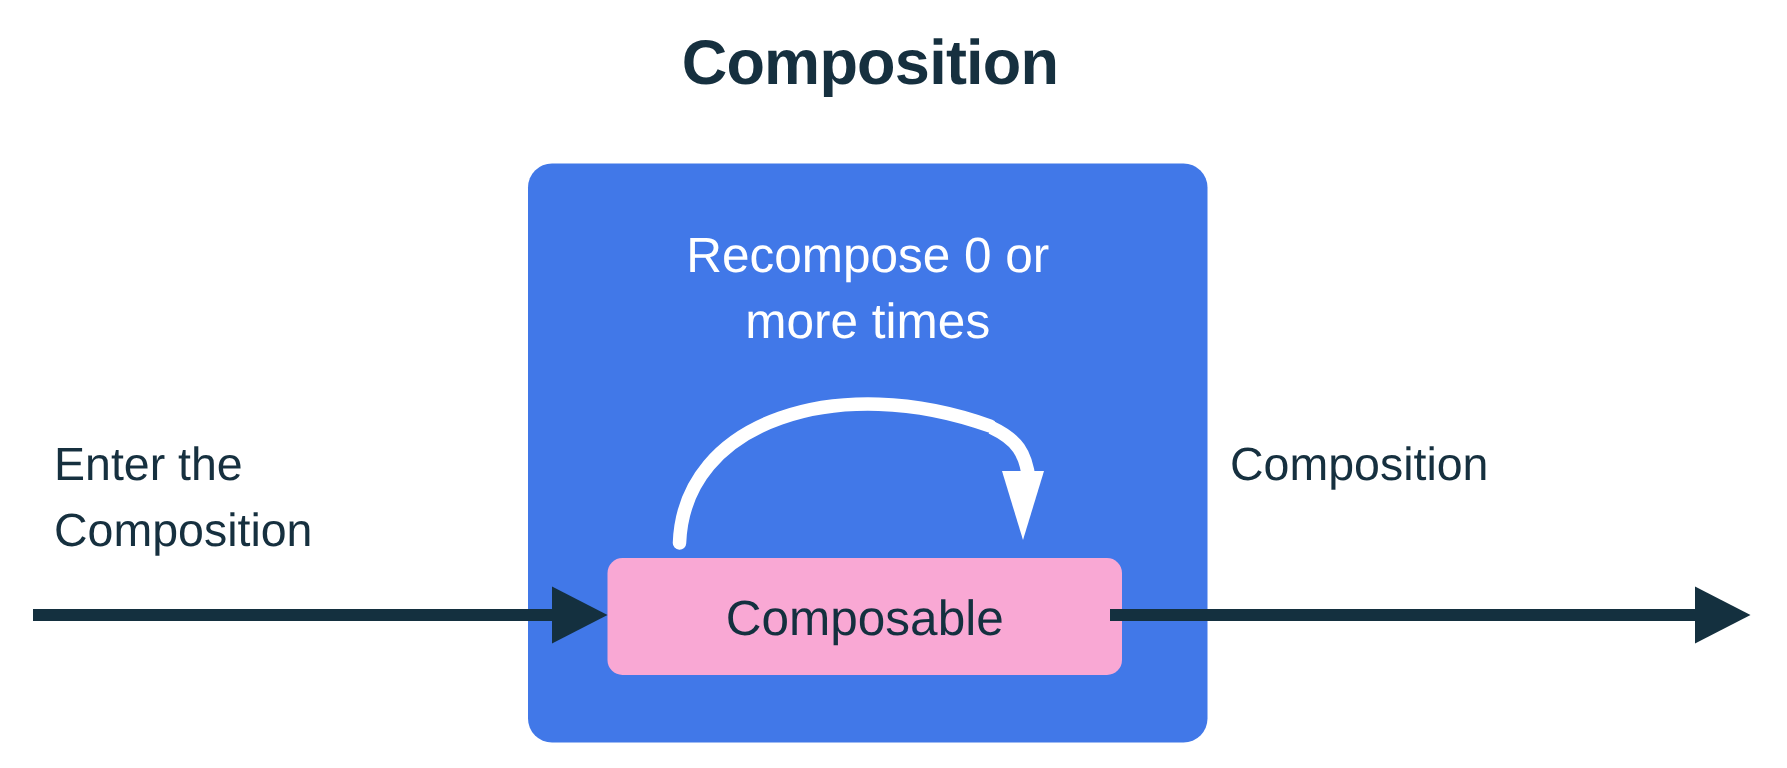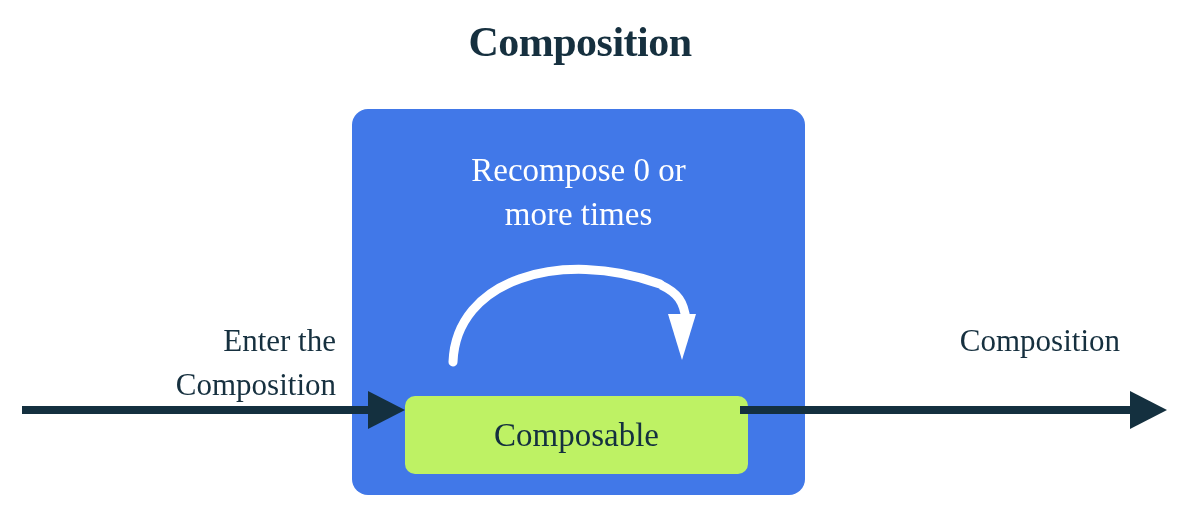--- a/index.html
+++ b/index.html
@@ -10,21 +10,20 @@
   body {
     font-family: "Liberation Sans", sans-serif;
     -webkit-font-smoothing: antialiased;
   }
   #diagram {
     position: relative;
     width: 1191px;
     height: 512px;
     background: #ffffff;
     overflow: hidden;
-    font-family: Liberation Serif, serif;
   }
 
   
   .title {
     position: absolute;
     left: 0;
     top: 18px;
     width: 1160px;
     text-align: center;
     font-size: 42px;
@@ -69,26 +68,25 @@
     overflow: visible;
   }
 
   
   .composable-box {
     position: absolute;
     left: 405px;
     top: 372px;
     width: 343px;
     height: 78px;
-    background: #bef264;
+    background: #f9a8d4;
     border-radius: 10px;
     display: flex;
     align-items: center;
     justify-content: center;
-    margin-top: 24px;
   }
   .composable-label {
     font-size: 33px;
     color: #14303f;
     line-height: 1;
   }
 
   
   .flow-arrow {
     position: absolute;
@@ -97,25 +95,24 @@
     overflow: visible;
   }
   .flow-arrow.enter { left: 20px;  width: 390px; }
   .flow-arrow.leave { left: 740px; width: 435px; }
 
   
   .side-label {
     position: absolute;
     top: 288px;
     width: 300px;
-    text-align: right;
+    text-align: left;
     font-size: 31px;
     line-height: 44px;
     color: #16303f;
-    margin-top: 31px;
   }
   .side-label.enter { left: 36px; }
   .side-label.leave { left: 820px; }
 </style>
 </head>
 <body>
 
 <div id="diagram">
 
   <div class="title">Composition</div>

